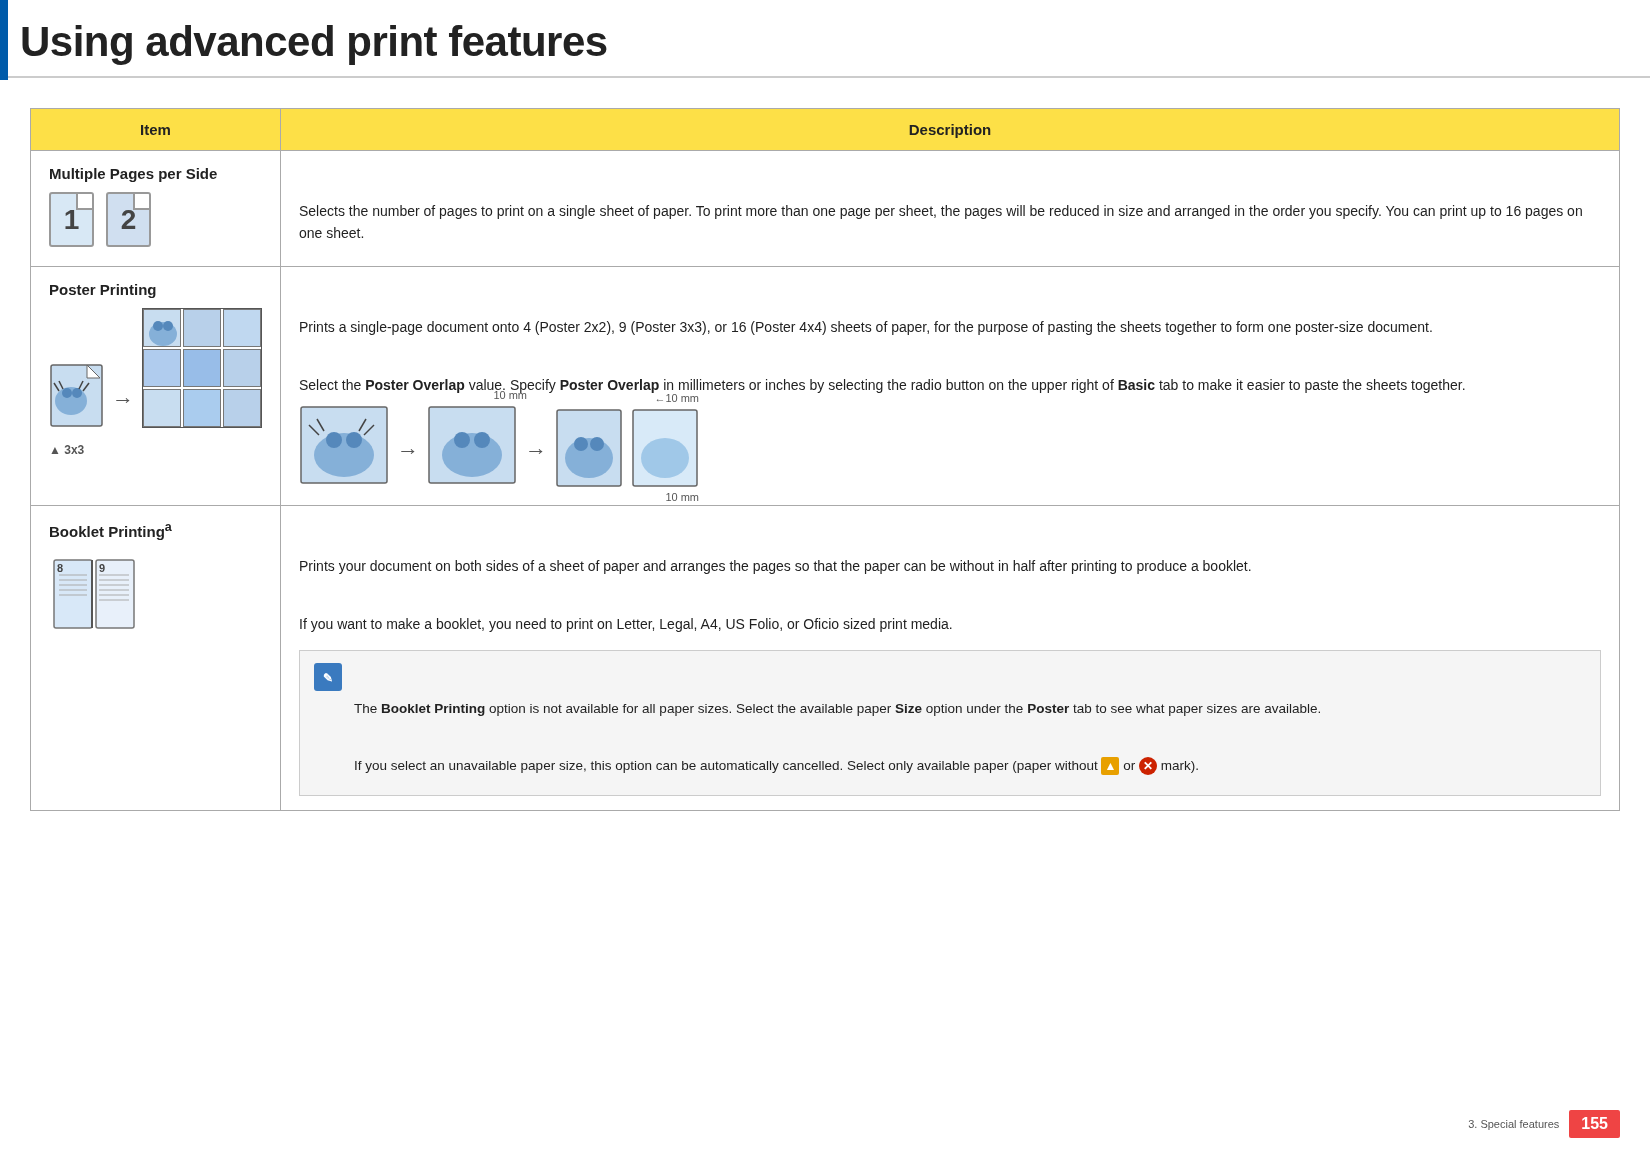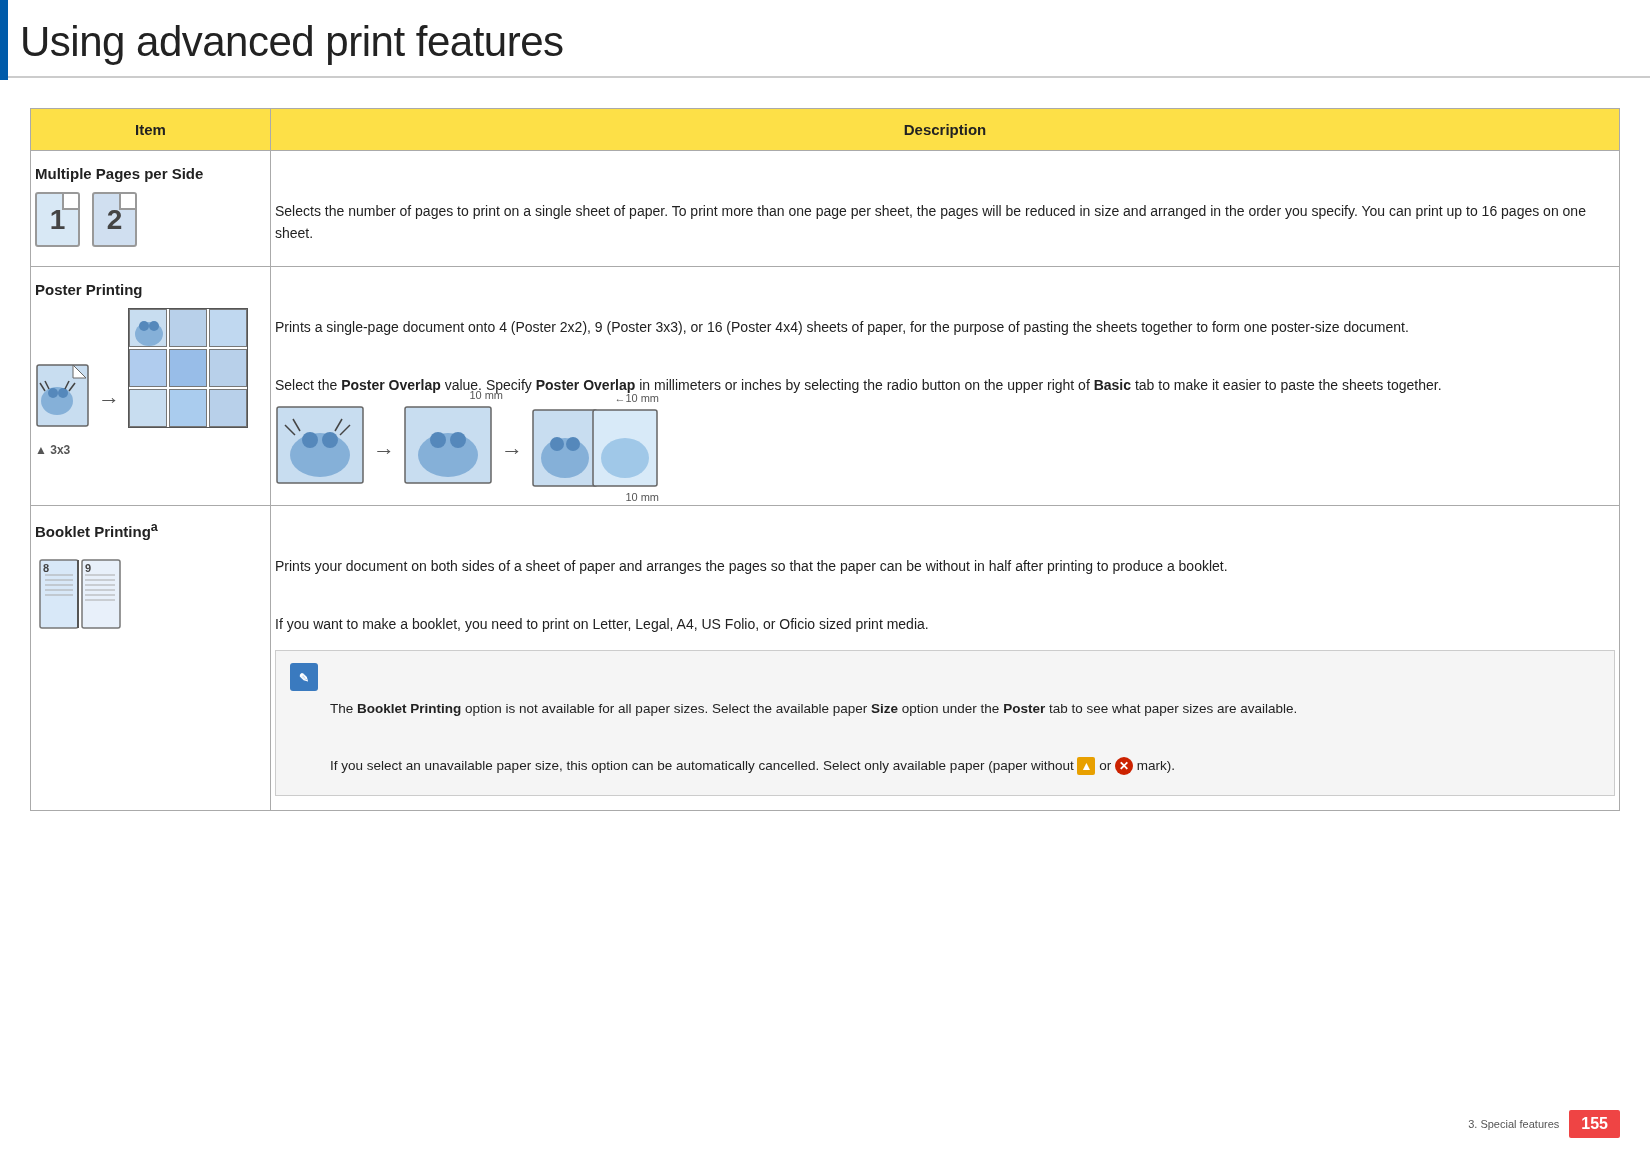--- a/index.html
+++ b/index.html
@@ -11,21 +11,21 @@
       width: 1650px;
       min-height: 1158px;
       position: relative;
     }
     .page-header {
       padding: 18px 30px 10px 20px;
       border-bottom: 2px solid #ccc;
     }
     .page-title {
       font-size: 42px;
-      font-weight: normal;
+      font-weight: bold;
       letter-spacing: -0.5px;
     }
     .left-accent {
       position: absolute;
       left: 0;
       top: 0;
       width: 8px;
       height: 80px;
       background: #005baa;
     }
@@ -41,21 +41,21 @@
       background: #fde047;
       border: 1.5px solid #aaa;
       padding: 12px 18px;
       font-weight: bold;
       font-size: 15px;
       text-align: center;
     }
     .main-table td {
       border: 1.5px solid #aaa;
       vertical-align: top;
-      padding: 14px 4px;
+      padding: 14px 18px;
     }
     .item-cell {
       width: 240px;
       font-weight: bold;
       font-size: 15px;
       vertical-align: top;
     }
     .item-label {
       font-weight: bold;
       font-size: 15px;
@@ -324,21 +324,21 @@
                   <rect x="2" y="2" width="86" height="76" rx="2" fill="#c8ddf0" stroke="#666" stroke-width="1.5"></rect>
                   <ellipse cx="45" cy="50" rx="30" ry="22" fill="#85b0d8"></ellipse>
                   <circle cx="35" cy="35" r="8" fill="#5588bb"></circle>
                   <circle cx="55" cy="35" r="8" fill="#5588bb"></circle>
                 </svg>
               </div>
               <div style="position:absolute; top:-18px; right:-10px; font-size:11px; color:#555; white-space:nowrap;">10 mm</div>
             </div>
             <div style="font-size:22px; color:#555;">→</div>
 
-            <div style="position:relative; display:flex; gap:0;justify-content:flex-end;">
+            <div style="position:relative; display:flex; gap:16px;justify-content:flex-end;">
               <svg width="68" height="80" viewBox="0 0 68 80">
                 <rect x="2" y="2" width="64" height="76" rx="2" fill="#c8ddf0" stroke="#666" stroke-width="1.5"></rect>
                 <ellipse cx="34" cy="50" rx="24" ry="20" fill="#85b0d8"></ellipse>
                 <circle cx="26" cy="36" r="7" fill="#5588bb"></circle>
                 <circle cx="42" cy="36" r="7" fill="#5588bb"></circle>
               </svg>
               <svg width="68" height="80" viewBox="0 0 68 80" style="margin-left:-8px;">
                 <rect x="2" y="2" width="64" height="76" rx="2" fill="#d8eaf8" stroke="#666" stroke-width="1.5"></rect>
                 <ellipse cx="34" cy="50" rx="24" ry="20" fill="#a0c8e8"></ellipse>
               </svg>

